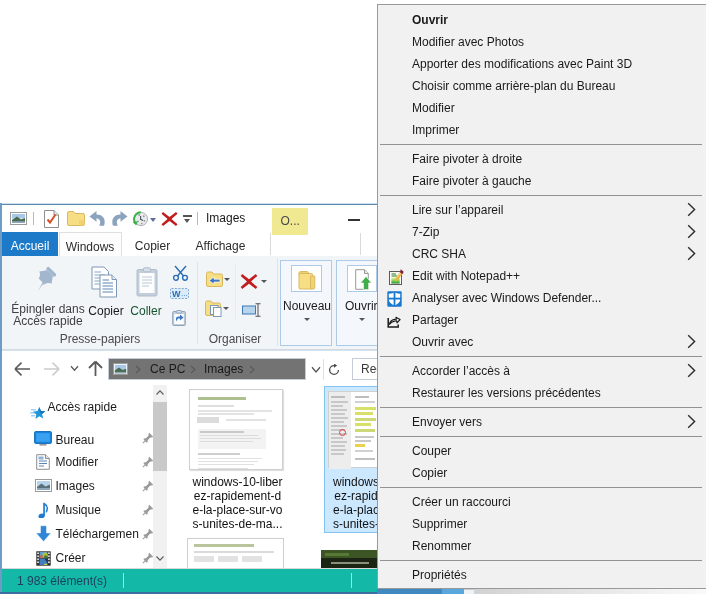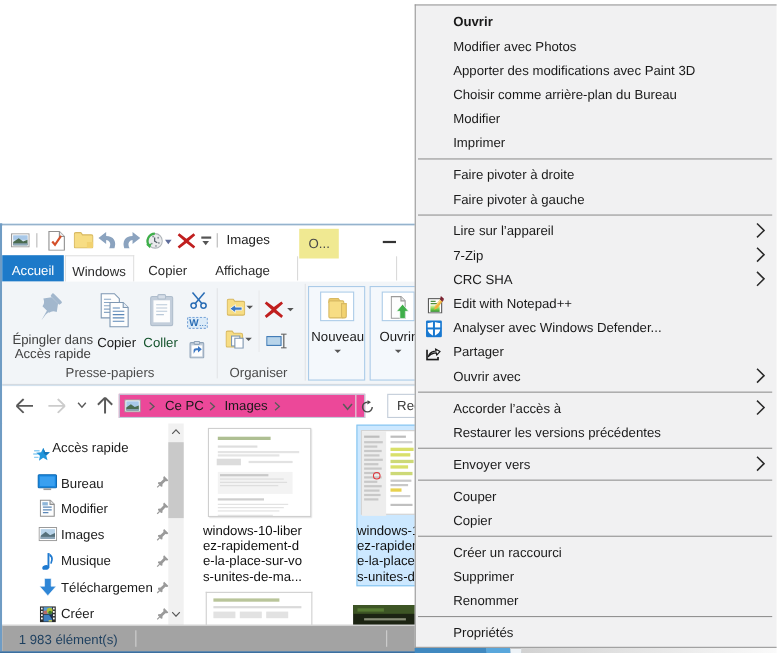--- a/index.html
+++ b/index.html
@@ -8,25 +8,25 @@
 .abs{position:absolute}
 
 #titlebar{position:absolute;left:2px;top:205px;width:472px;height:27px;background:#fff}
 #tabrow{position:absolute;left:2px;top:232px;width:472px;height:24px;background:#fff}
 .tab{position:absolute;top:0;height:24px;line-height:28px;text-align:center;color:#2b2b2b}
 #ribbon{position:absolute;left:2px;top:256px;width:472px;height:94px;background:#f2f5f8;border-bottom:1px solid #d4dae1}
 .glabel{position:absolute;font-size:12px;color:#4a4a4a;text-align:center}
 .vsep{position:absolute;width:1px;background:#e2e4e6}
 #addr{position:absolute;left:2px;top:350px;width:472px;height:35px;background:#fff;border-top:1px solid #d3e2ee}
 #content{position:absolute;left:2px;top:385px;width:472px;height:183px;background:#fff}
-#status{position:absolute;left:2px;top:568px;width:472px;height:24px;background:#a3a3a3;border-top:1px solid #d9d9d9;color:#1d3f5f}
+#status{position:absolute;left:2px;top:568px;width:472px;height:24px;background:#14b8a6;border-top:1px solid #d9d9d9;color:#1d3f5f}
 .qsep{position:absolute;width:1px;height:13px;top:214px;background:#b8b8b8}
 .sbt{position:absolute;color:#1a1a1a;white-space:nowrap}
 .pin{position:absolute}
-.fname{position:absolute;width:106px;text-align:left;line-height:14.1px;color:#111}
+.fname{position:absolute;width:106px;text-align:center;line-height:14.1px;color:#111}
 
 #menu{position:absolute;left:377px;top:4px;width:340px;background:#f1f1f2;
  border:1px solid #999;border-right:none;padding:4px 0 2px 0}
 .mi{position:relative;height:22px;line-height:22px;padding-left:34px;white-space:nowrap;color:#1a1a1a}
 .msep{height:1px;background:#929292;margin:3px 3px 3px 2px;width:322px}
 .arrow{position:absolute;left:309px;top:2.5px}
 .micon{position:absolute;left:9px;top:3px}
 </style></head>
 <body>
 <div id="root">
@@ -239,21 +239,21 @@
   </svg>
 
   <svg class="abs" style="left:68px;top:14px" width="9" height="7" viewBox="0 0 9 7">
     <path d="M1 1.2 L4.5 5.2 L8 1.2" stroke="#5a5a5a" stroke-width="1.3" fill="none"></path>
   </svg>
 
   <svg class="abs" style="left:85px;top:9px" width="17" height="17" viewBox="0 0 17 17">
     <path d="M8.5 16 V1.5 M8.5 1.5 L2 8 M8.5 1.5 L15 8" stroke="#5a5a5a" stroke-width="1.8" fill="none"></path>
   </svg>
 
-  <div class="abs" style="left:105.5px;top:6.5px;width:224px;height:22.5px;background:#ec4899;border:1px solid #c3cdd9">
+  <div class="abs" style="left:105.5px;top:6.5px;width:198px;height:22.5px;background:#737373;border:1px solid #c3cdd9">
     <svg class="abs" style="left:4.5px;top:4.5px" width="15" height="12" viewBox="0 0 15 12">
       <rect x="0.5" y="0.5" width="14" height="11" fill="#fff" stroke="#9a9a9a"></rect>
       <rect x="1.8" y="1.8" width="11.4" height="8.4" fill="#a8c8e8"></rect>
       <path d="M1.8 7.5 L6 4.5 L9.5 7 L13.2 5.7 L13.2 10.2 L1.8 10.2 Z" fill="#4a6b4f"></path>
       <rect x="1.8" y="8.9" width="11.4" height="1.3" fill="#8da6b8"></rect>
     </svg>
     <svg class="abs" style="left:26px;top:6.5px" width="6" height="9" viewBox="0 0 6 9">
           <path d="M1 1 L5 4.5 L1 8" stroke="#5a5a5a" stroke-width="1.2" fill="none"></path>
         </svg>
     <div class="abs" style="left:41.5px;top:0;line-height:21px">Ce PC</div>

